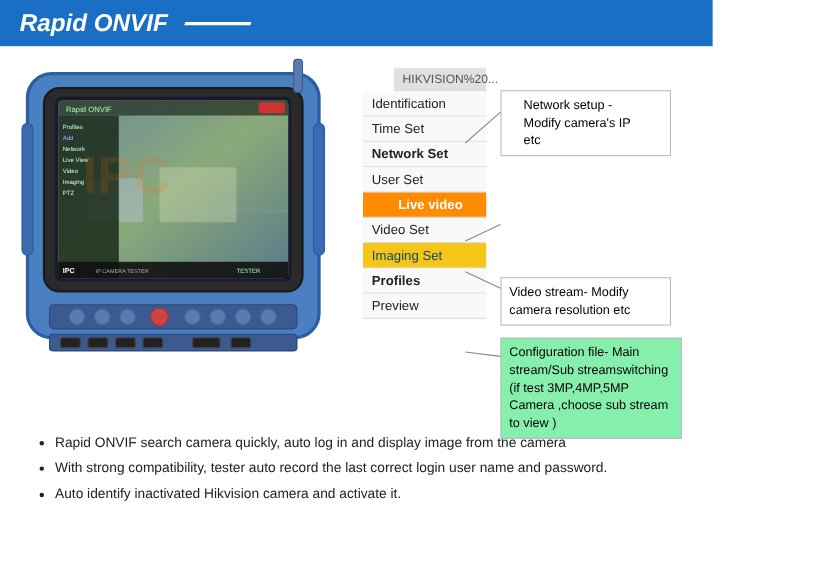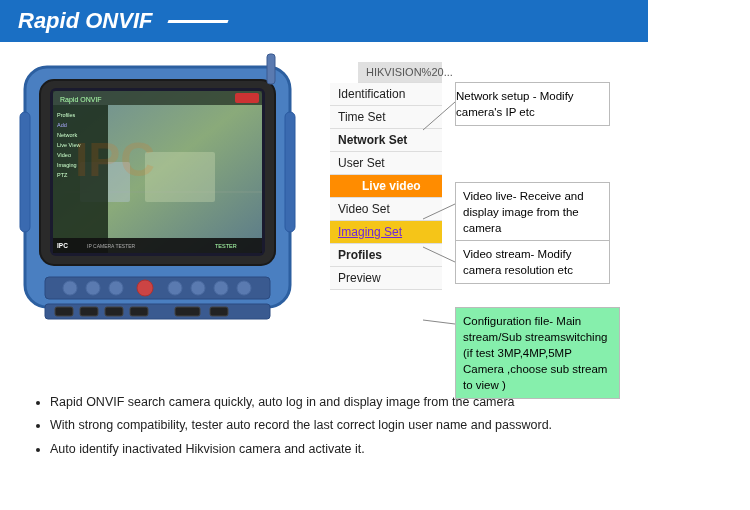--- a/index.html
+++ b/index.html
@@ -63,22 +63,21 @@
       padding-left: 32px;
     }
     .menu-item.top-bar {
       background: #e0e0e0;
       font-size: 11px;
       color: #555;
       margin-left: 28px;
     }
     .menu-item.imaging {
       background: #f5c518;
-      color: #6d28d9;
-      text-decoration: underline;
+      color: #0c4a6e;
     }
 
     
     .page {
       width: 648px;
       height: 510px;
       overflow: hidden;
       background: #fff;
     }
 
@@ -208,30 +207,27 @@
         <div class="menu-item">Time Set</div>
         <div class="menu-item" style="font-weight:bold;">Network Set</div>
         <div class="menu-item">User Set</div>
         <div class="menu-item highlight">Live video</div>
         <div class="menu-item">Video Set</div>
         <div class="menu-item imaging">Imaging Set</div>
         <div class="menu-item" style="font-weight:bold;">Profiles</div>
         <div class="menu-item">Preview</div>
       </div>
 
-      <div style="position:absolute; top:30px; left:145px; background:#fff; border:1px solid #bbb; padding:5px 0; font-size:11.5px; line-height:1.4; max-width:155px;">
+      <div style="position:absolute; top:30px; left:145px; background:#fff; border:1px solid #bbb; padding:5px 20px; font-size:11.5px; line-height:1.4; max-width:155px;">
         <span>Network setup -
 Modify camera's  IP etc</span>
       </div>
 
-      <div style="position:absolute; top:130px; left:145px; background:#fff; border:1px solid #bbb; padding:5px 7px; font-size:11.5px; line-height:1.4; max-width:155px;">
-        <span>Video live- Receive and display image from the camera</span>
-      </div>
-
-      <div style="position:absolute; top:188px; left:145px; background:#fff; border:1px solid #bbb; padding:5px 7px; font-size:11.5px; line-height:1.4; max-width:155px;">
+
+      <div style="position:absolute; top:200px; left:145px; background:#fff; border:1px solid #bbb; padding:5px 7px; font-size:11.5px; line-height:1.4; max-width:155px;">
         <span>Video stream-
 Modify camera resolution etc</span>
       </div>
 
       <div style="position:absolute; top:255px; left:145px; background:#86efac; border:1px solid #bbb; padding:5px 7px; font-size:11.5px; line-height:1.4; max-width:165px;">
         <span>Configuration file- Main stream/Sub streamswitching (if test 3MP,4MP,5MP Camera  ,choose sub stream to view )</span>
       </div>
 
       <svg style="position:absolute;top:0;left:0;width:100%;height:100%;pointer-events:none;">
 

